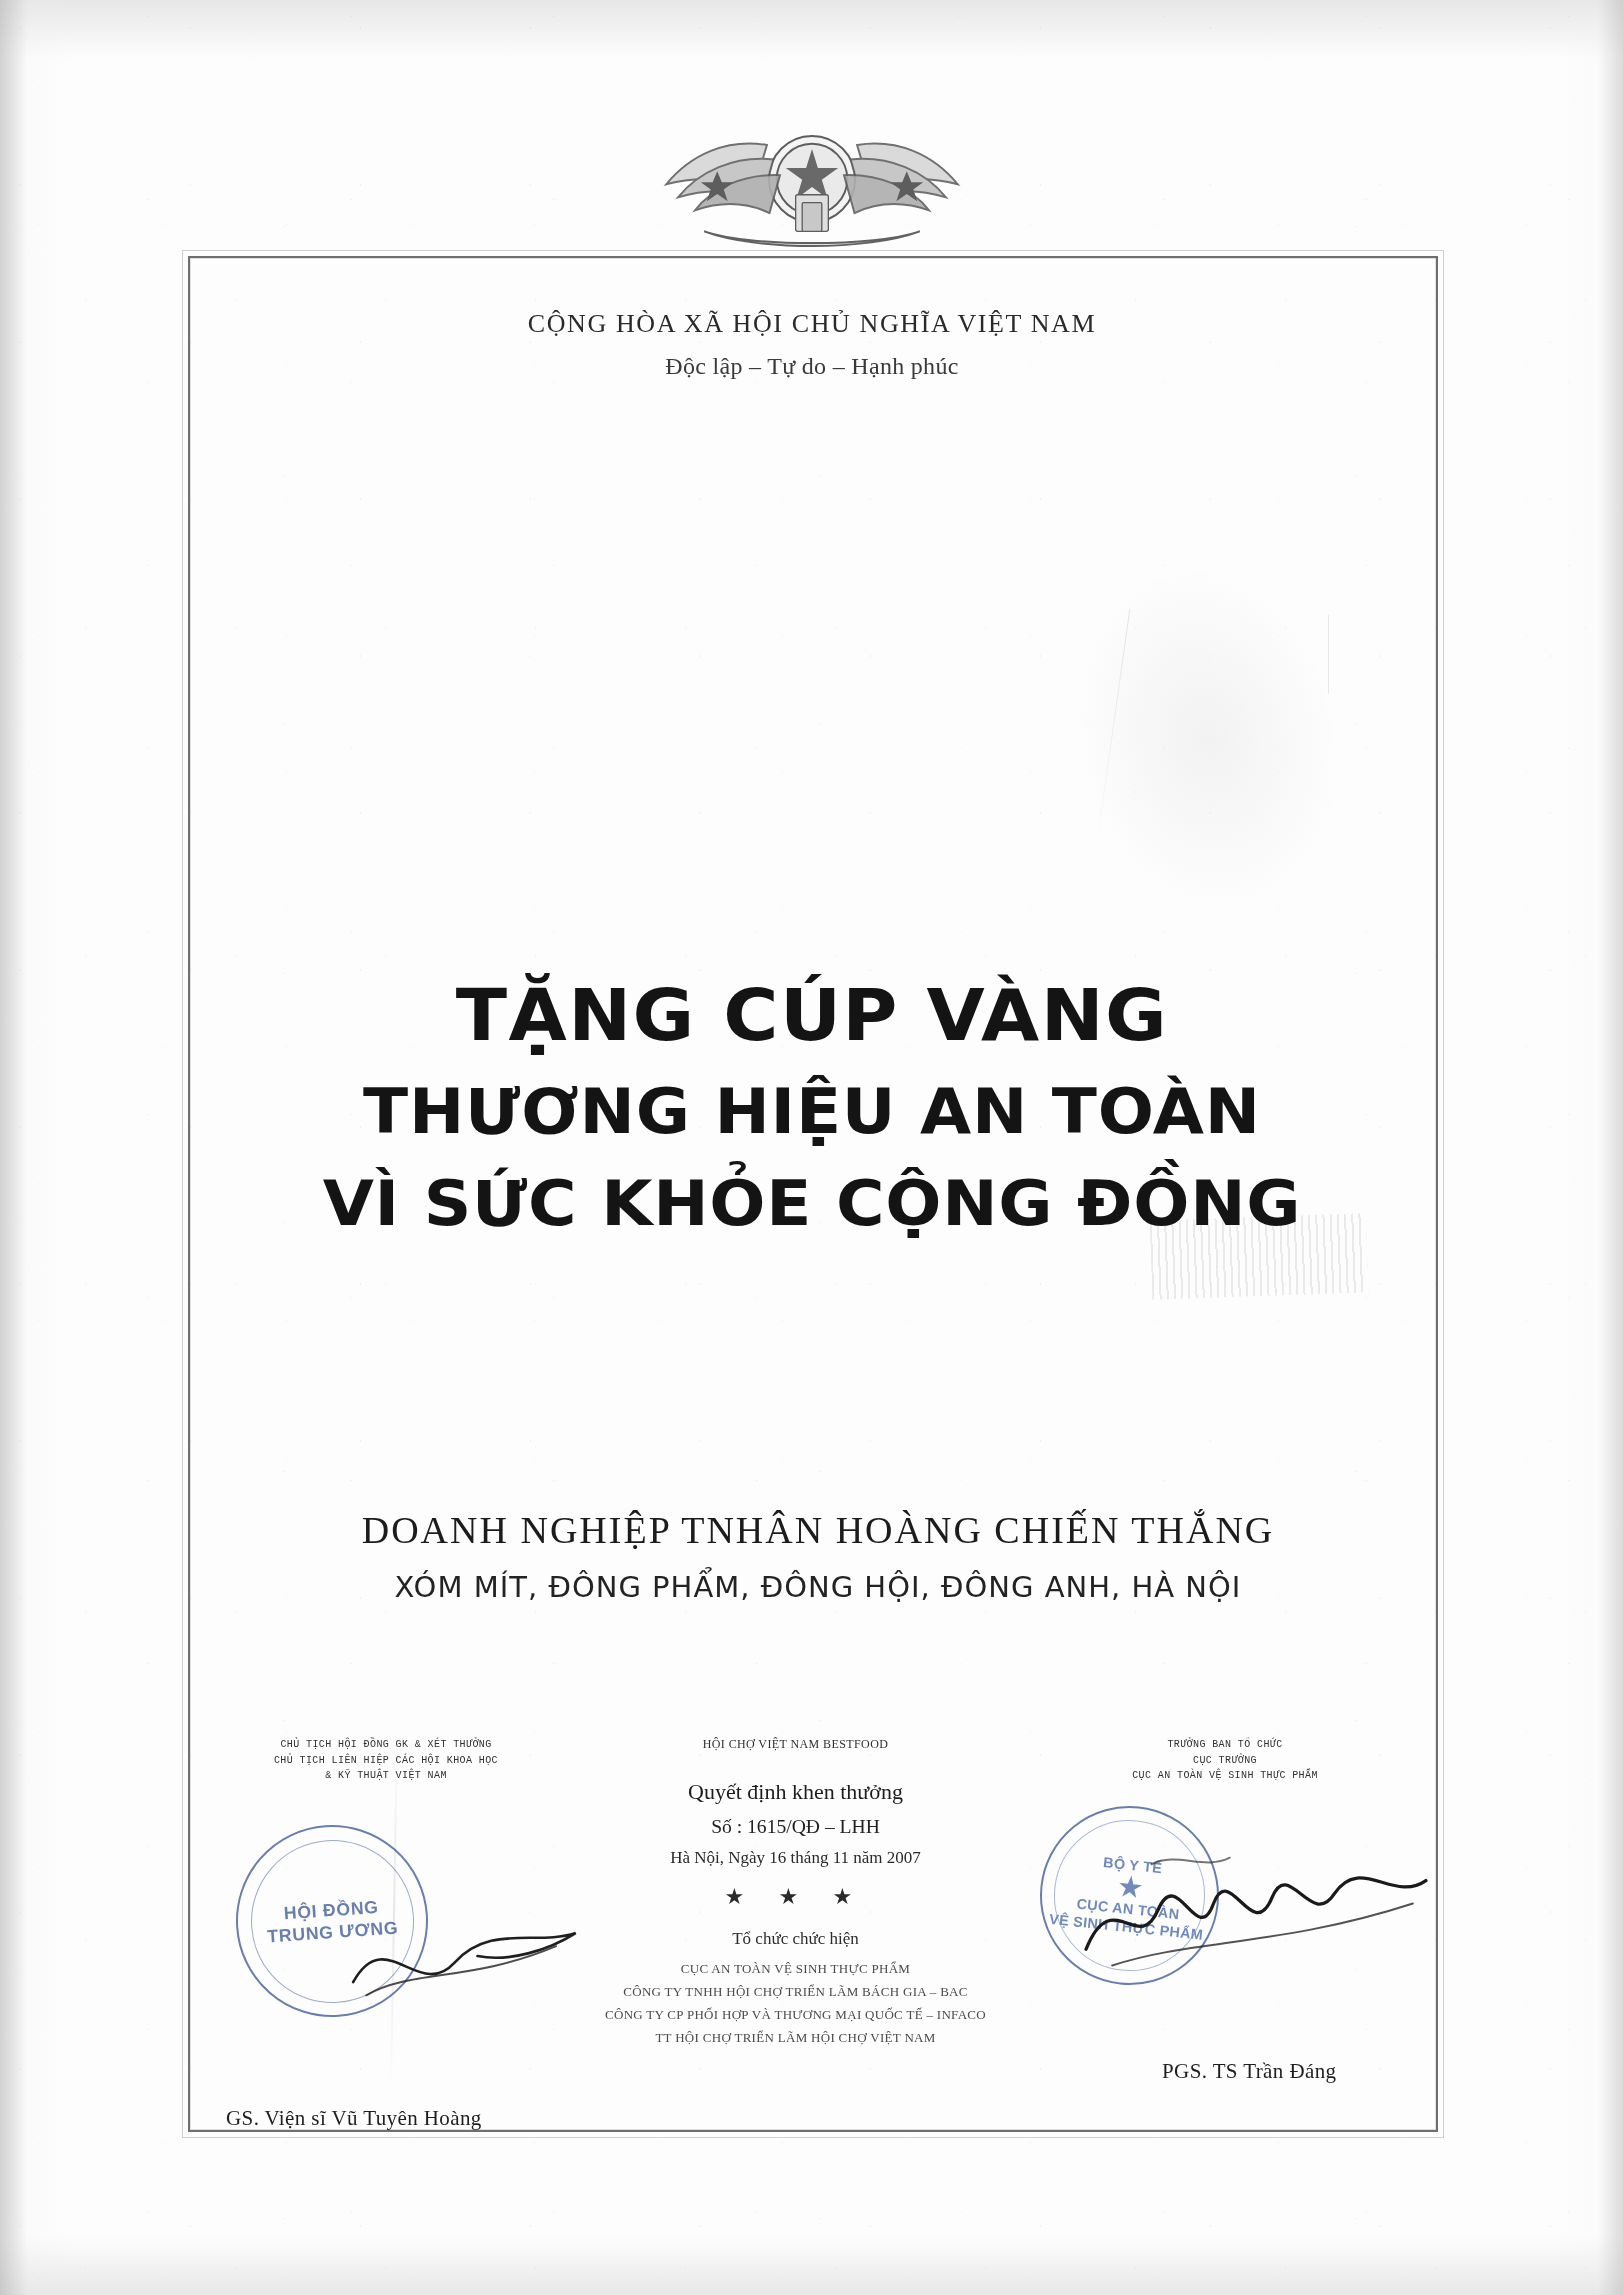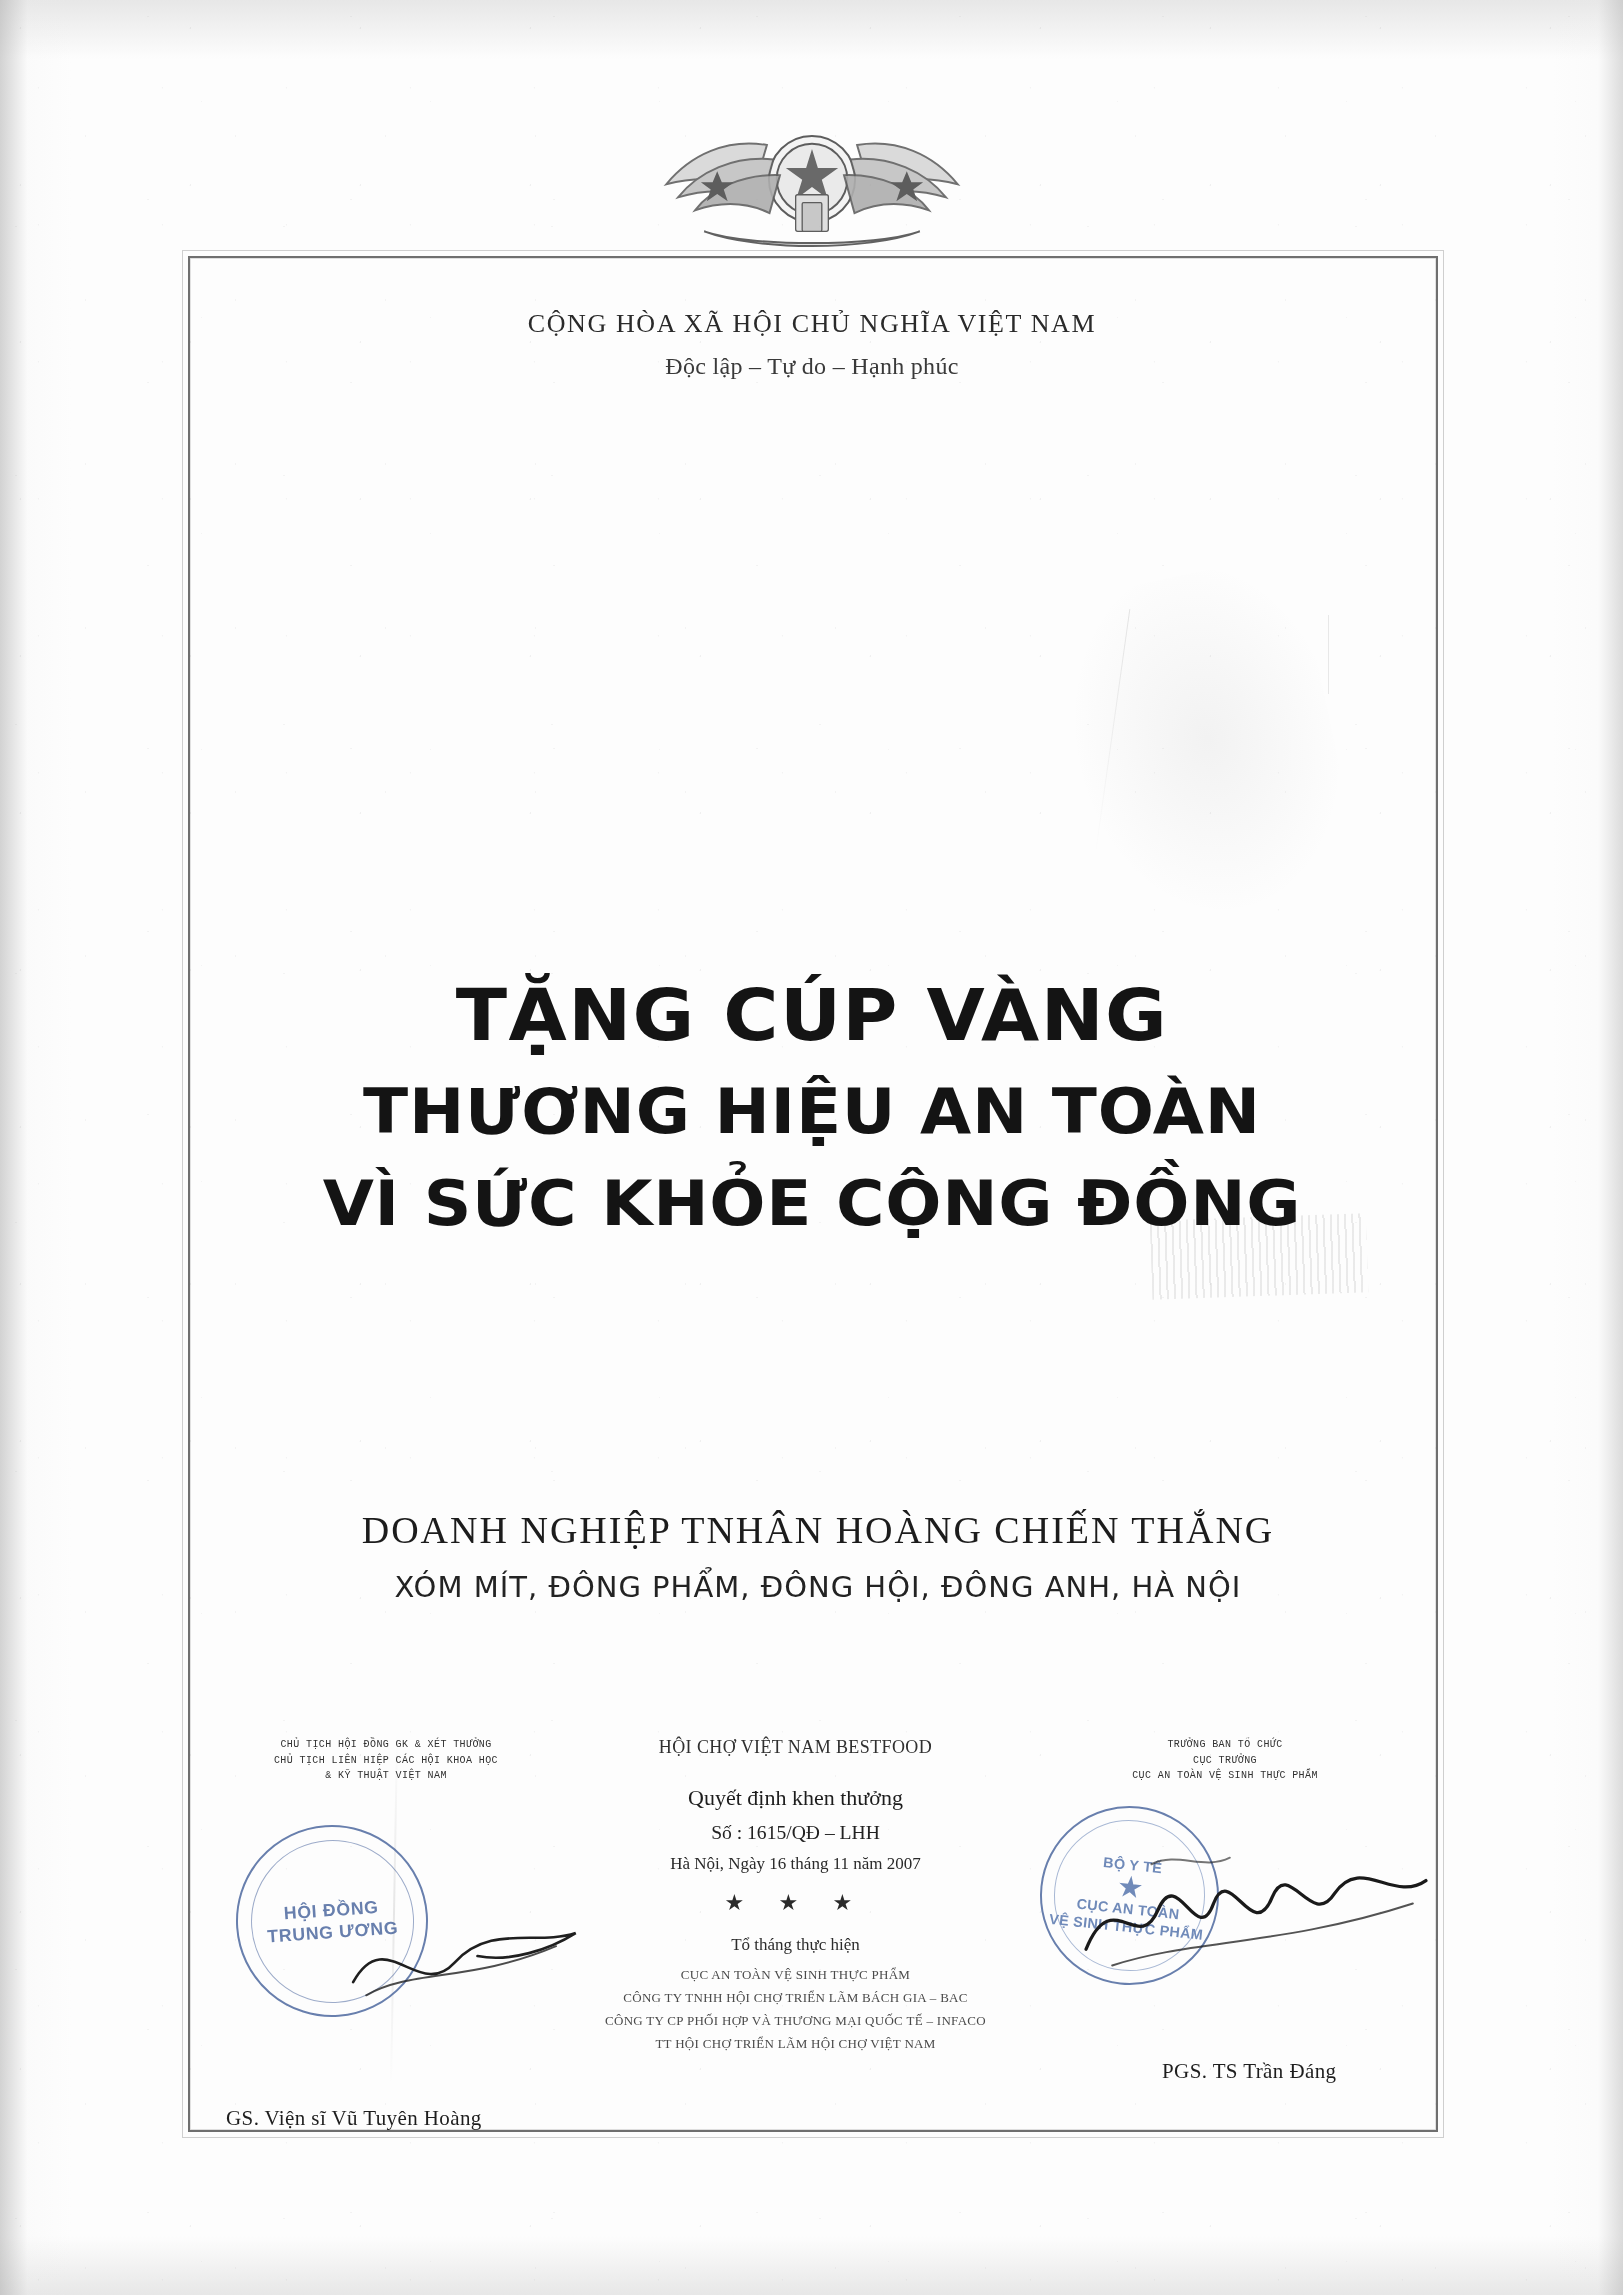--- a/index.html
+++ b/index.html
@@ -165,21 +165,21 @@
 
   .col-head {
     font-family: Liberation Mono, monospace;
     font-size: 10px;
     letter-spacing: 0.4px;
     line-height: 1.55;
     color: #303030;
     text-transform: uppercase;
   }
   .mid-head {
-    font-size: 18px;
+    font-size: 12px;
     letter-spacing: 0.4px;
     color: #303030;
     text-transform: uppercase;
   }
   .decision {
     margin-top: 27px;
     font-size: 22px;
     color: #1d1d1d;
   }
   .decision-no {
@@ -391,21 +391,21 @@
         <div>&amp; KỸ THUẬT VIỆT NAM</div>
       </div>
     </div>
 
     <div class="col col-mid">
       <div class="mid-head">HỘI CHỢ VIỆT NAM  BESTFOOD</div>
       <div class="decision">Quyết định khen thưởng</div>
       <div class="decision-no">Số : 1615/QĐ – LHH</div>
       <div class="decision-date">Hà Nội, Ngày 16 tháng 11 năm 2007</div>
       <div class="stars">★  ★  ★</div>
-      <div class="organizer-label">Tổ tháng thực hiện</div>
+      <div class="organizer-label">Tổ chức chức hiện</div>
       <div class="org-list">
         <div>CỤC AN TOÀN VỆ SINH THỰC PHẨM</div>
         <div>CÔNG TY TNHH HỘI CHỢ TRIỂN LÃM BÁCH GIA – BAC</div>
         <div>CÔNG TY CP PHỐI HỢP VÀ THƯƠNG MẠI QUỐC TẾ – INFACO</div>
         <div>TT HỘI CHỢ TRIỂN LÃM  HỘI CHỢ VIỆT NAM</div>
       </div>
     </div>
 
     <div class="col col-right">
       <div class="col-head">

